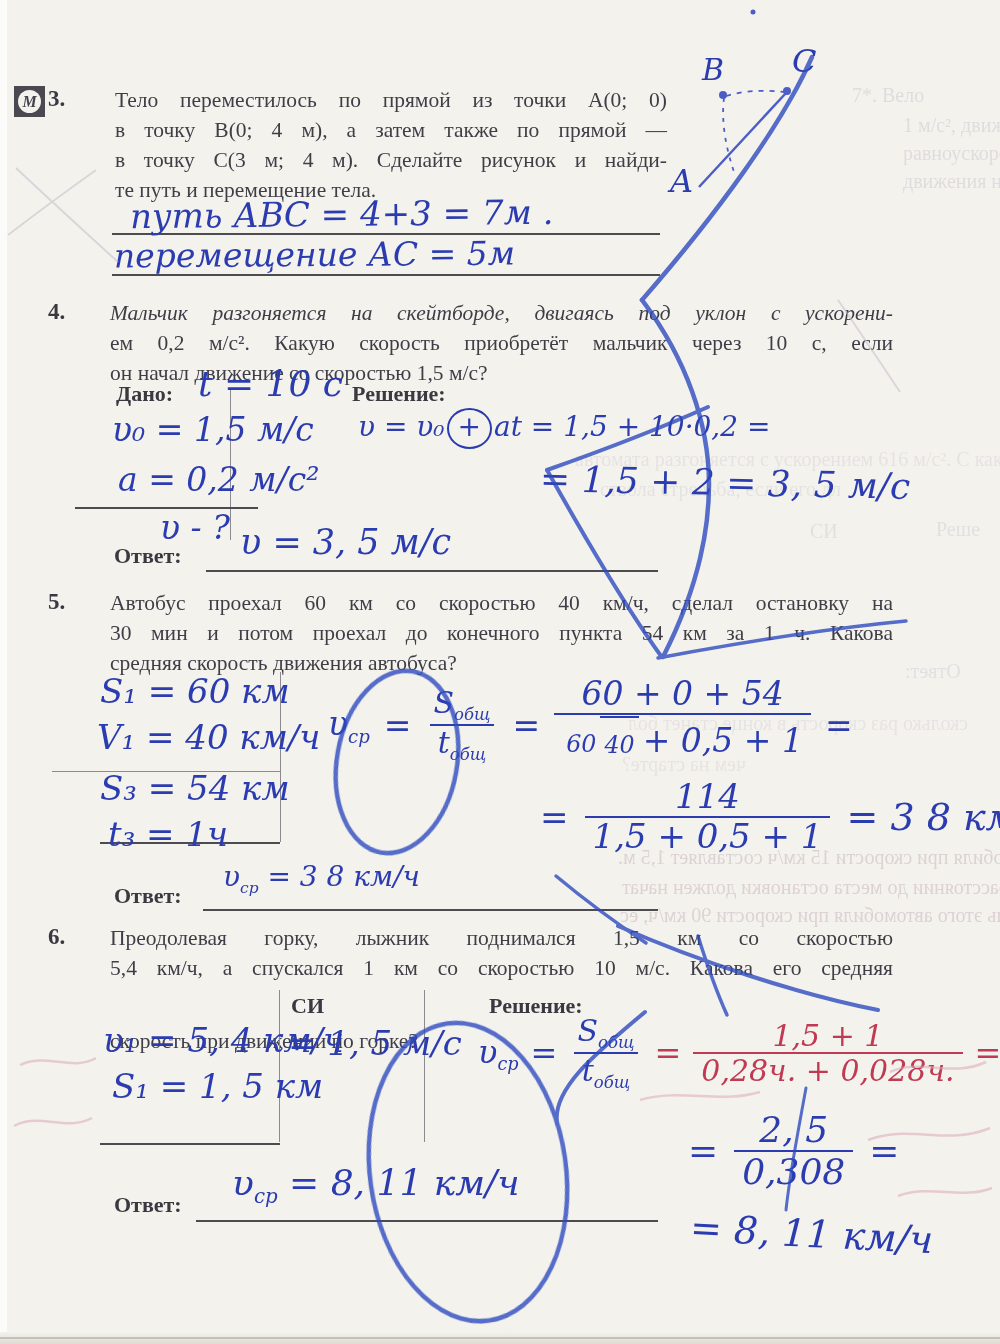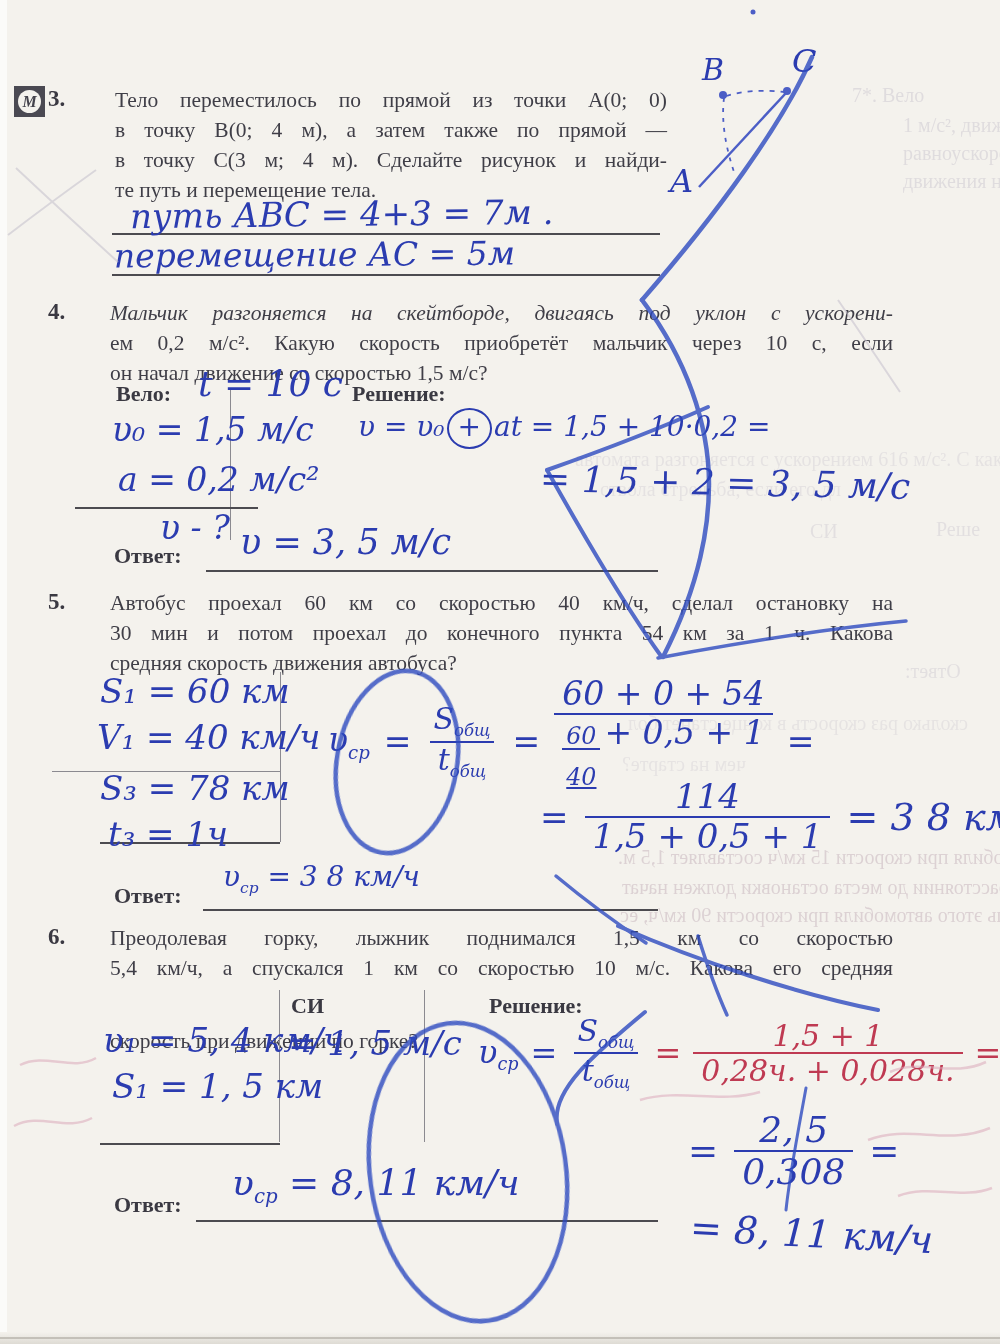--- a/index.html
+++ b/index.html
@@ -27,22 +27,22 @@
   .rule.thin{border-top:1.5px solid #8b8a90;}
   .vrule{position:absolute;width:0;border-left:1.5px solid #8b8a90;}
 
   .hw{font-family:"DejaVu Serif",serif;font-style:italic;color:#2b3cb0;}
   .hw .sub{font-size:.55em;vertical-align:sub;}
   .red{color:#bf3a52;}
   .solrow{position:absolute;display:flex;align-items:center;white-space:nowrap;}
   .frac{display:inline-flex;flex-direction:column;align-items:center;line-height:1.05;}
   .frac .den{border-top:2.5px solid currentColor;}
   .frac .num,.frac .den{padding:1px 8px;}
-  .sfrac{display:inline-flex;flex-direction:column;align-items:center;font-size:.72em;line-height:1;margin-right:4px;}
-  .sfrac .den{border-top:2px solid currentColor;padding:16px 4px;text-decoration:underline;}
+  .sfrac{display:inline-flex;flex-direction:row;align-items:center;font-size:.72em;line-height:1;margin-right:4px;}
+  .sfrac .den{border-top:2px solid currentColor;padding:16px 4px;}
   .sfrac .num{padding:0 4px;}
   .circled{display:inline-block;border:2.5px solid #2b3cb0;border-radius:50%;
            padding:0 9px 4px 9px;margin:0 2px;}
 
   .bleed{color:#c7c2cc;opacity:.45;font-size:20px;filter:blur(.4px);}
   .mirror{transform:scaleX(-1);filter:blur(.7px);}
   .bleed.pinkish{color:#c5b2bb;}
   svg.overlay{position:absolute;left:0;top:0;pointer-events:none;}
 </style>
 </head>
@@ -81,21 +81,21 @@
 
   <div class="abs hw" style="left:702px;top:52px;font-size:30px;">B</div>
   <div class="abs hw" style="left:792px;top:42px;font-size:32px;">C</div>
   <div class="abs hw" style="left:670px;top:162px;font-size:32px;">A</div>
 
   <div class="abs pnum" style="left:48px;top:299px;">4.</div>
   <div class="abs ptext jline" style="left:110px;top:299px;width:783px;font-style:italic;">Мальчик разгоняется на скейтборде, двигаясь под уклон с ускорени-</div>
   <div class="abs ptext jline" style="left:110px;top:329px;width:783px;">ем 0,2 м/с². Какую скорость приобретёт мальчик через 10 с, если</div>
   <div class="abs ptext" style="left:110px;top:359px;">он начал движение со скоростью 1,5 м/с?</div>
 
-  <div class="abs plabel" style="left:116px;top:381px;">Вело:</div>
+  <div class="abs plabel" style="left:116px;top:381px;">Дано:</div>
   <div class="abs plabel" style="left:352px;top:381px;">Решение:</div>
   <div class="vrule" style="left:230px;top:388px;height:152px;"></div>
 
   <div class="abs hw" style="left:198px;top:363px;font-size:36px;">t = 10 c</div>
   <div class="abs hw" style="left:112px;top:410px;font-size:33px;">υ₀ = 1,5 м/с</div>
   <div class="abs hw" style="left:118px;top:460px;font-size:33px;">a = 0,2 м/с²</div>
   <div class="rule" style="left:75px;top:507px;width:183px;"></div>
   <div class="abs hw" style="left:160px;top:508px;font-size:33px;">υ - ?</div>
 
   <div class="abs hw" style="left:358px;top:408px;font-size:28px;">
@@ -110,21 +110,21 @@
   <div class="abs pnum" style="left:48px;top:589px;">5.</div>
   <div class="abs ptext jline" style="left:110px;top:589px;width:783px;">Автобус проехал 60 км со скоростью 40 км/ч, сделал остановку на</div>
   <div class="abs ptext jline" style="left:110px;top:619px;width:783px;">30 мин и потом проехал до конечного пункта 54 км за 1 ч. Какова</div>
   <div class="abs ptext" style="left:110px;top:649px;">средняя скорость движения автобуса?</div>
 
   <div class="vrule" style="left:280px;top:672px;height:170px;"></div>
   <div class="rule thin" style="left:52px;top:771px;width:228px;"></div>
   <div class="rule" style="left:100px;top:842px;width:180px;"></div>
   <div class="abs hw" style="left:100px;top:671px;font-size:34px;">S₁ = 60 км</div>
   <div class="abs hw" style="left:97px;top:717px;font-size:34px;">V₁ = 40 км/ч</div>
-  <div class="abs hw" style="left:100px;top:768px;font-size:34px;">S₃ = 78 км</div>
+  <div class="abs hw" style="left:100px;top:768px;font-size:34px;">S₃ = 54 км</div>
   <div class="abs hw" style="left:108px;top:814px;font-size:34px;">t₃ = 1ч</div>
 
   <div class="solrow hw" style="left:328px;top:676px;font-size:33px;gap:14px;">
     <span><span>υ</span><span class="sub">ср</span></span>
     <span>=</span>
     <span class="frac" style="font-size:30px;">
       <span class="num"><span>S</span><span class="sub">общ</span></span>
       <span class="den"><span>t</span><span class="sub">общ</span></span>
     </span>
     <span>=</span>

